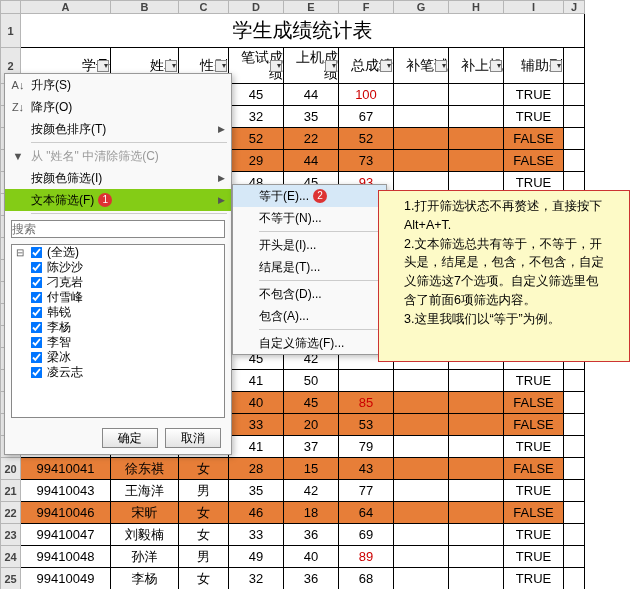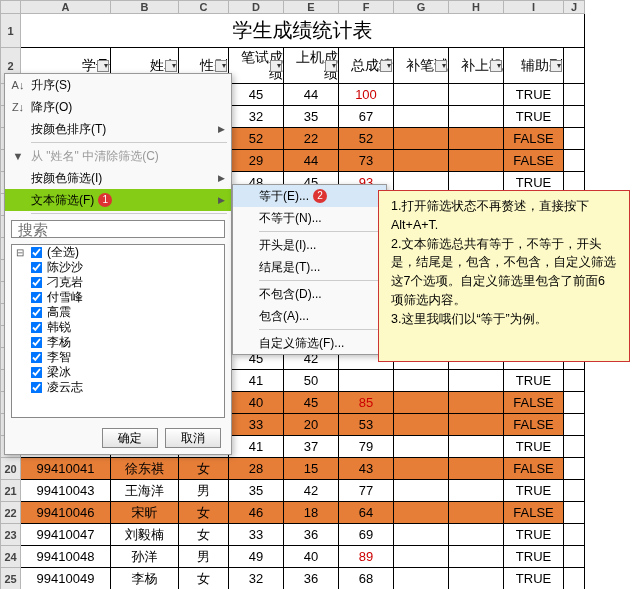--- a/index.html
+++ b/index.html
@@ -61,21 +61,21 @@
   .menu-item .arrow { position: absolute; right: 6px; font-size: 9px; color: #555; }
   .menu-item .micon { position: absolute; left: 6px; width: 14px; text-align: center; font-size: 11px; color: #555; }
   .badge {
     display: inline-block; width: 14px; height: 14px; border-radius: 50%;
     background: #d33; color: #fff; font-size: 10px; line-height: 14px;
     text-align: center; margin-left: 4px;
   }
   .search-row { padding: 4px 6px; }
   .search-row input {
     width: 100%; height: 18px; border: 1px solid #888;
-    font-size: 15px; padding: 0 6px; color: #888;
+    font-size: 12px; padding: 0 0; color: #888;
   }
   .checklist {
     margin: 2px 6px 6px 6px; border: 1px solid #888;
     height: 174px; overflow-y: scroll; background: #fff;
   }
   .check-item { display: flex; align-items: center; height: 15px; padding: 0 4px 0 18px; }
   .check-item input { margin-right: 4px; transform: scale(0.9); }
   .check-item .tree { position: absolute; margin-left: -14px; font-size: 10px; color: #555; }
   .btn-row { text-align: right; padding: 4px 10px 6px; }
   .btn {
@@ -83,21 +83,21 @@
     border: 1px solid #888; background: linear-gradient(#fff,#e4e4e4);
     font-size: 12px; margin-left: 4px; cursor: pointer;
   }
   
   .menu2 { left: 232px; top: 184px; width: 155px; }
   
   .note {
     position: absolute; left: 378px; top: 190px;
     width: 252px; height: 172px;
     background: #fdfac7; border: 1px solid #c33;
-    padding: 6px 12px; font-size: 12.5px; line-height: 1.5;
+    padding: 6px 25px; font-size: 12.5px; line-height: 1.5;
     color: #000;
   }
 </style>
 </head>
 <body>
 
 <div class="sheet">
 <table>
   <colgroup>
     <col style="width:20px">
@@ -493,24 +493,20 @@
         <div class="check-item">
           <input type="checkbox" checked="" style="">
           <span>刁克岩</span>
         </div>
         <div class="check-item">
           <input type="checkbox" checked="" style="">
           <span>付雪峰</span>
         </div>
         <div class="check-item">
           <input type="checkbox" checked="" style="">
-          <span>高震</span>
-        </div>
-        <div class="check-item">
-          <input type="checkbox" checked="" style="">
           <span>韩锐</span>
         </div>
         <div class="check-item">
           <input type="checkbox" checked="" style="">
           <span>李杨</span>
         </div>
         <div class="check-item">
           <input type="checkbox" checked="" style="">
           <span>李智</span>
         </div>

